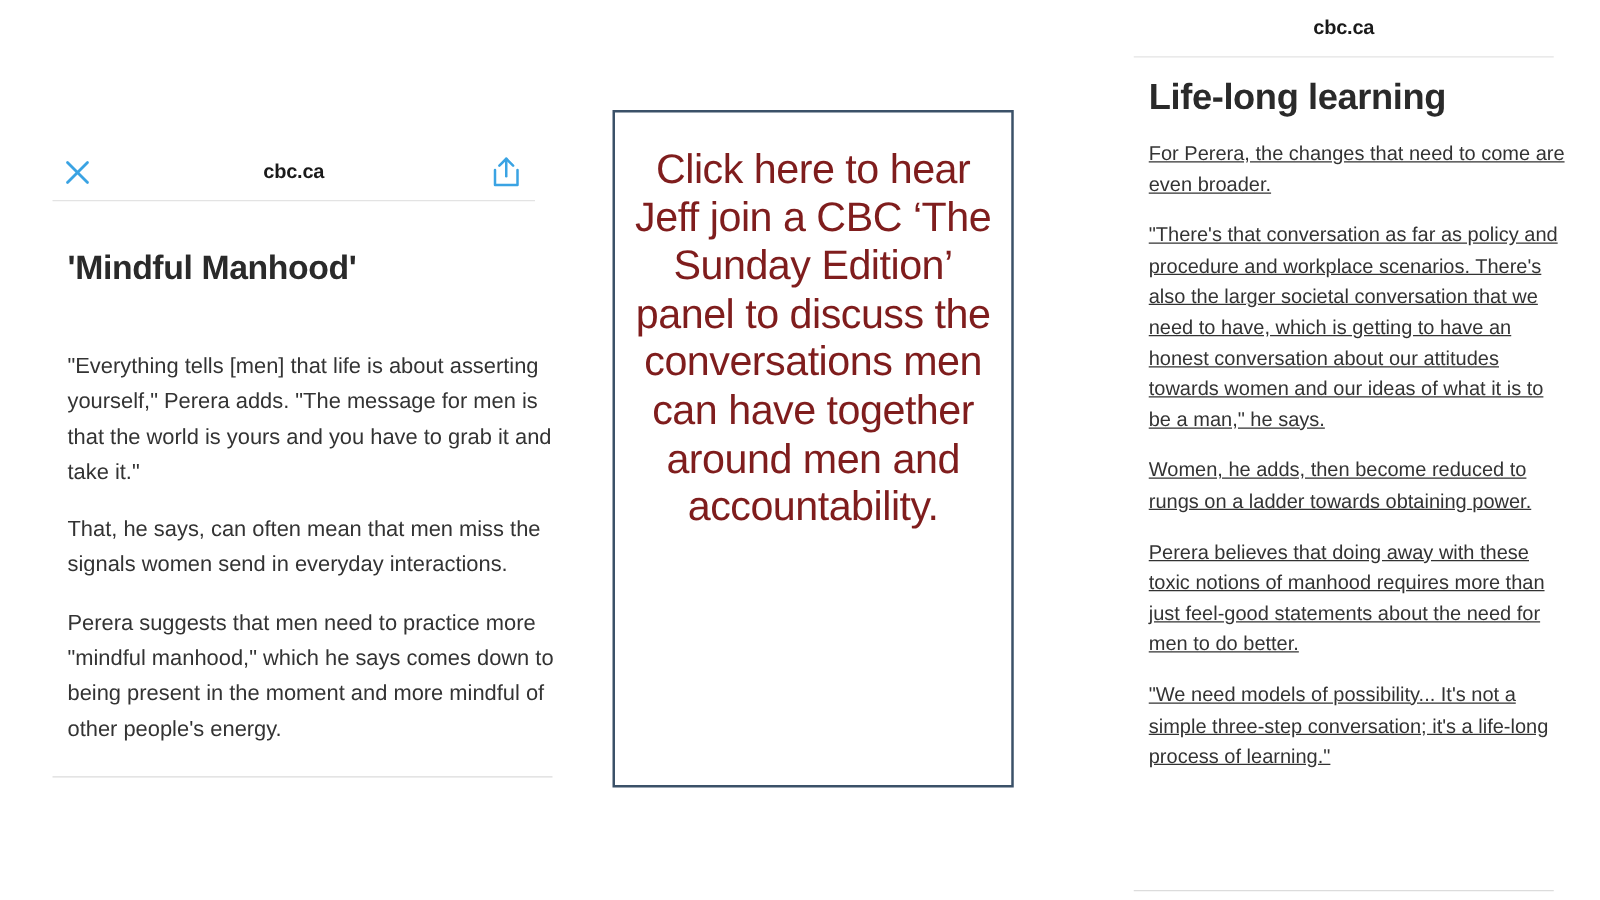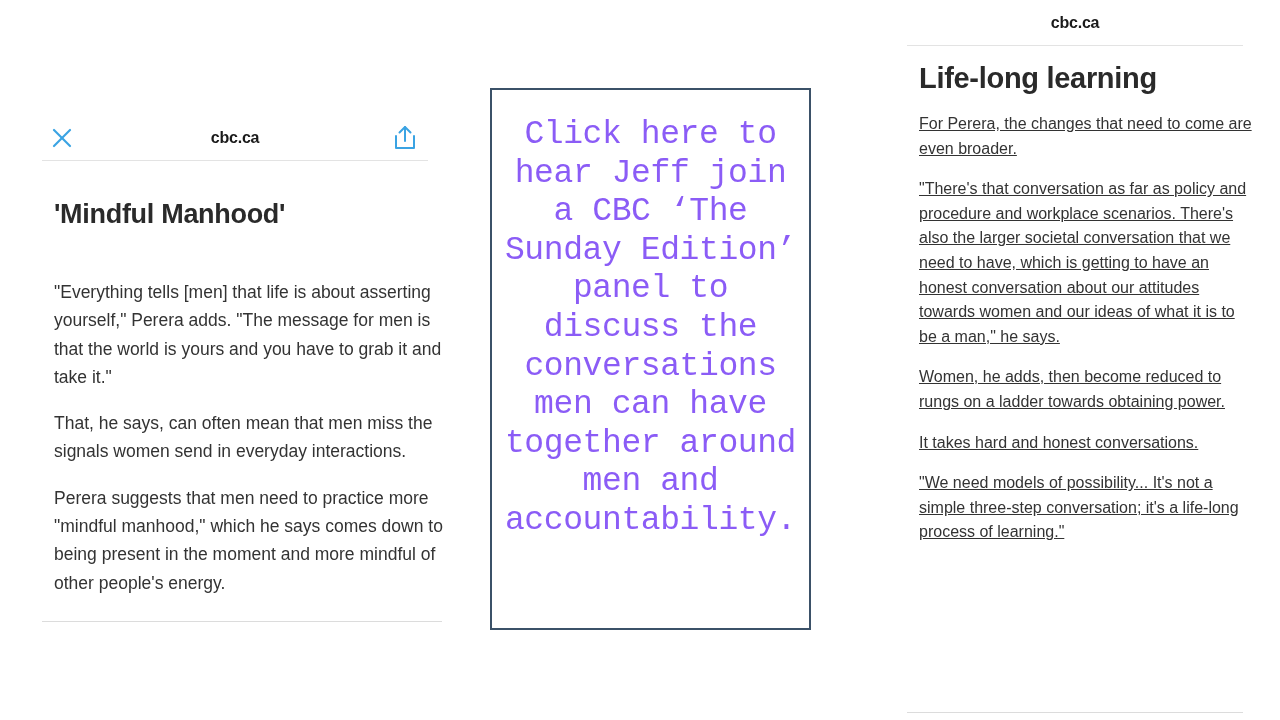--- a/index.html
+++ b/index.html
@@ -92,22 +92,22 @@
     border: 2px solid #3b5168;
     background: #ffffff;
     box-sizing: border-box;
     cursor: pointer;
     overflow: hidden;
   }
   .promo-text {
     margin: 0;
     padding: 26px 6px 0 6px;
     text-align: center;
-    color: #8b5cf6;
-    font-family: Liberation Mono, monospace;
+    color: #7f1d1d;
+    font-family: Liberation Sans, sans-serif;
     font-size: 33px;
     font-weight: 300;
     line-height: 38.6px;
     letter-spacing: -0.4px;
   }
 
   
   .right-col {
     position: absolute;
     left: 907px;
@@ -192,17 +192,17 @@
   <div class="right-bar">
     <span class="site-name">cbc.ca</span>
   </div>
 
   <h2 class="section-heading">Life-long learning</h2>
 
   <div class="right-body">
     <p>For Perera, the changes that need to come are even broader.</p>
     <p>"There's that conversation as far as policy and procedure and workplace scenarios. There's also the larger societal conversation that we need to have, which is getting to have an honest conversation about our attitudes towards women and our ideas of what it is to be a man," he says.</p>
     <p>Women, he adds, then become reduced to rungs on a ladder towards obtaining power.</p>
-    <p>It takes hard and honest conversations.</p>
+    <p>Perera believes that doing away with these toxic notions of manhood requires more than just feel-good statements about the need for men to do better.</p>
     <p>"We need models of possibility... It's not a simple three-step conversation; it's a life-long process of learning."</p>
   </div>
 </div>
 <div class="right-bottom-rule"></div>
 
 </body></html>

